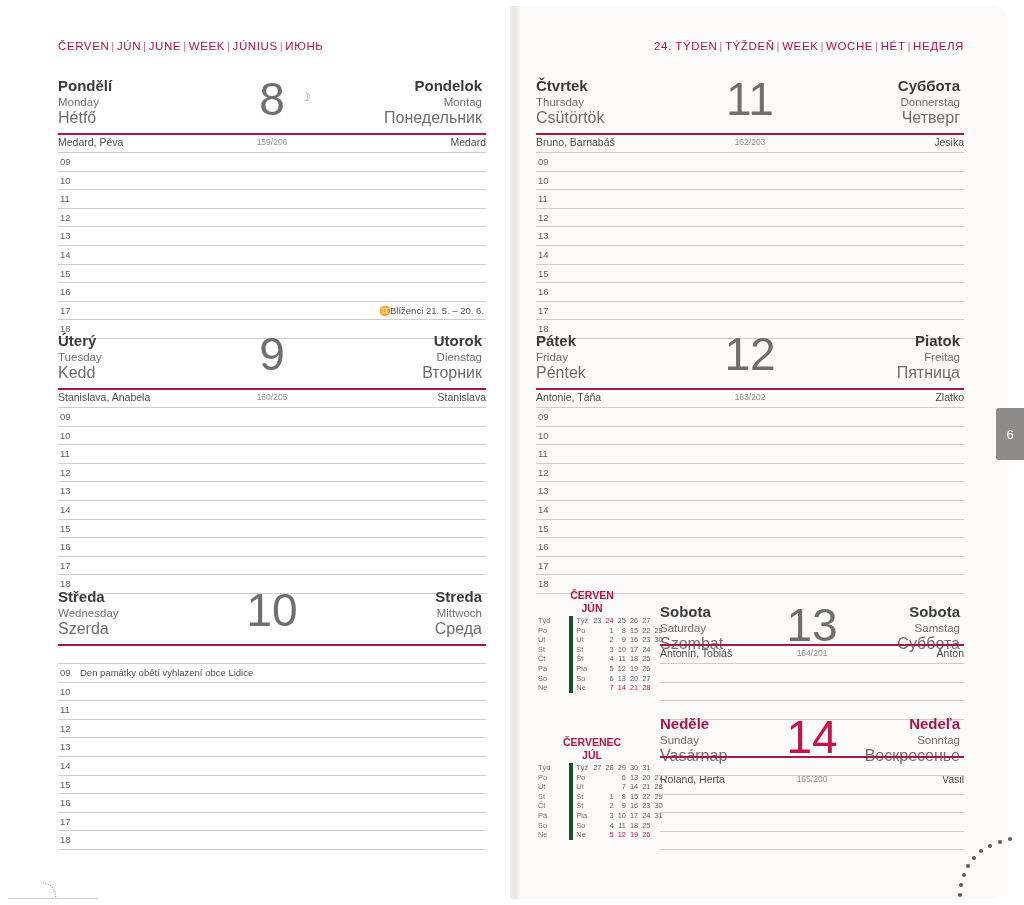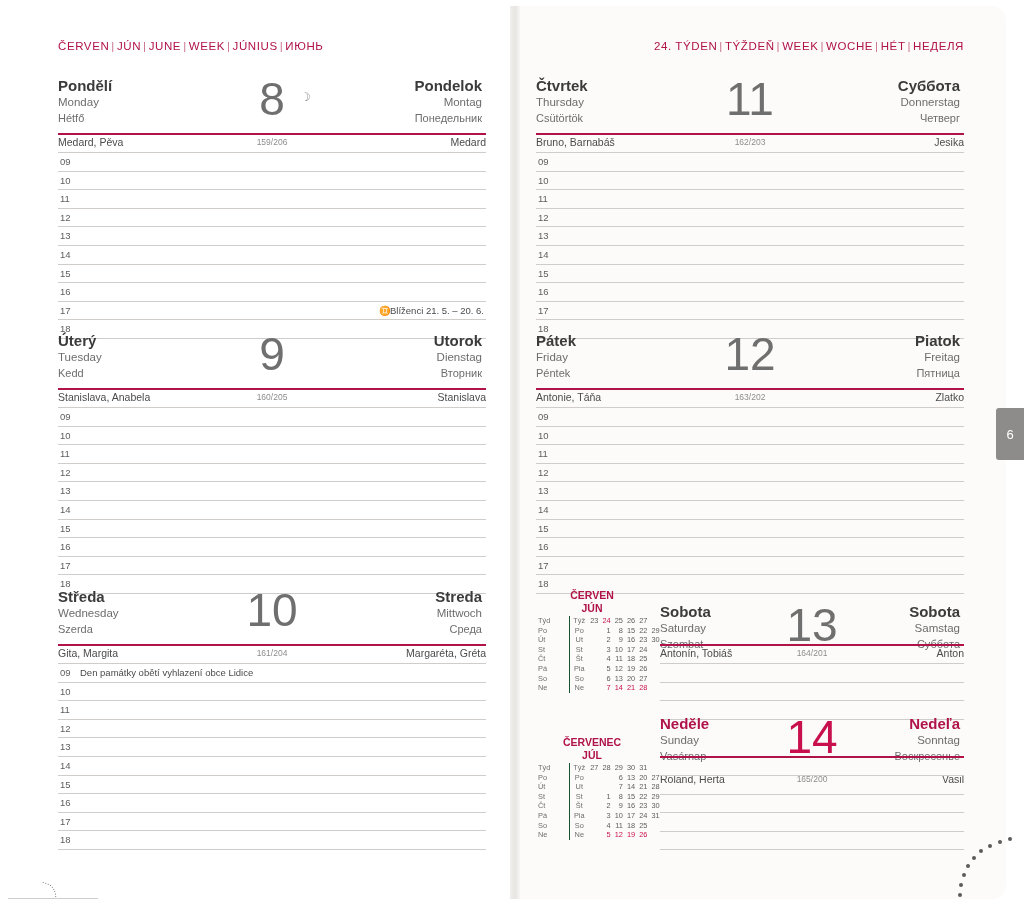--- a/index.html
+++ b/index.html
@@ -22,21 +22,21 @@
   .hdr-left{left:58px;}
   .hdr-right{right:60px;text-align:right;}
 
   
   .day{position:absolute;}
   .day .names{position:relative;height:58px;}
   .nm-left{position:absolute;left:0;top:0;line-height:16px;}
   .nm-right{position:absolute;right:4px;top:0;text-align:right;line-height:16px;}
   .nm-1{font-size:15px;font-weight:bold;color:#3b3b3b;}
   .nm-2{font-size:11.5px;color:#6d6d6d;}
-  .nm-3{font-size:11px;color:#6d6d6d;}
+  .nm-3{font-size:16px;color:#6d6d6d;}
   .daynum{position:absolute;left:50%;top:-6px;transform:translateX(-50%);font-size:46px;color:#6f6f6f;font-weight:400;font-family:"Liberation Sans",sans-serif;}
   .daynum.red{color:#c8104f;}
   .moon{position:absolute;left:50%;margin-left:28px;top:12px;font-size:12px;color:#8a8a8a;}
 
   .rule-red{position:absolute;left:0;right:0;height:1.6px;background:#b0124a;}
 
   .namesday{position:absolute;left:0;right:0;height:17px;font-size:10.5px;color:#4b4b4b;}
   .namesday .ln{position:absolute;left:0;top:1px;}
   .namesday .ctr{position:absolute;left:50%;transform:translateX(-50%);top:2px;font-size:8.5px;color:#8d8d8d;}
   .namesday .rn{position:absolute;right:0;top:1px;}
@@ -47,21 +47,21 @@
   .hrow .note{position:absolute;left:22px;top:3px;font-size:9.5px;color:#4a4a4a;}
   .hrow .zodiac{position:absolute;right:2px;top:3px;font-size:9.5px;color:#4a4a4a;}
   .hrow .zicon{position:absolute;right:96px;top:3px;font-size:9.5px;color:#6f6f6f;letter-spacing:-1px;}
 
   
   .mini{position:absolute;font-size:7.4px;color:#5d5d5d;line-height:9.6px;}
   .mini .mtitle{text-align:center;color:#b0124a;font-weight:bold;font-size:10.5px;line-height:12.5px;}
   .mini table{border-collapse:collapse;margin-top:2px;}
   .mini td{padding:0 2px;text-align:right;height:9.6px;font-size:7.4px;}
   .mini td.dlab{color:#6f6f6f;text-align:left;padding-right:19px;}
-  .mini td.dlab2{color:#6f6f6f;text-align:center;border-left:1px solid #14532d;padding-left:3px;padding-right:3px;}
+  .mini td.dlab2{color:#6f6f6f;text-align:left;border-left:4px solid #14532d;padding-left:3px;padding-right:3px;}
   .mini td.red{color:#c8104f;}
 
   
   .blanklines{position:absolute;left:0;right:0;}
   .bl{height:17.6px;border-bottom:1px solid #cfccc9;}
 
   
   .month-tab{position:absolute;right:0;top:408px;width:28px;height:52px;background:#8e8c8a;color:#ffffff;font-size:13px;display:flex;align-items:center;justify-content:center;border-radius:3px 0 0 3px;}
 </style>
 </head>
@@ -228,25 +228,20 @@
         <div class="nm-3">Szerda</div>
       </div>
       <div class="nm-right">
         <div class="nm-1">Streda</div>
         <div class="nm-2">Mittwoch</div>
         <div class="nm-3">Среда</div>
       </div>
       <div class="daynum">10</div>
     </div>
     <div class="rule-red" style="top:55px;"></div>
-    <div class="namesday" style="top:57px;">
-      <span class="ln">Gita, Margita</span>
-      <span class="ctr">161/204</span>
-      <span class="rn">Margaréta, Gréta</span>
-    </div>
     <div class="hours" style="top:74px;">
       <div class="hrow" style="border-top:1px solid #cfccc9;">
         <span class="hlab">09</span>
         <span class="note">Den památky obětí vyhlazení obce Lidice</span>
       </div>
       <div class="hrow">
           <span class="hlab">10</span>
         </div>
       <div class="hrow">
           <span class="hlab">11</span>

